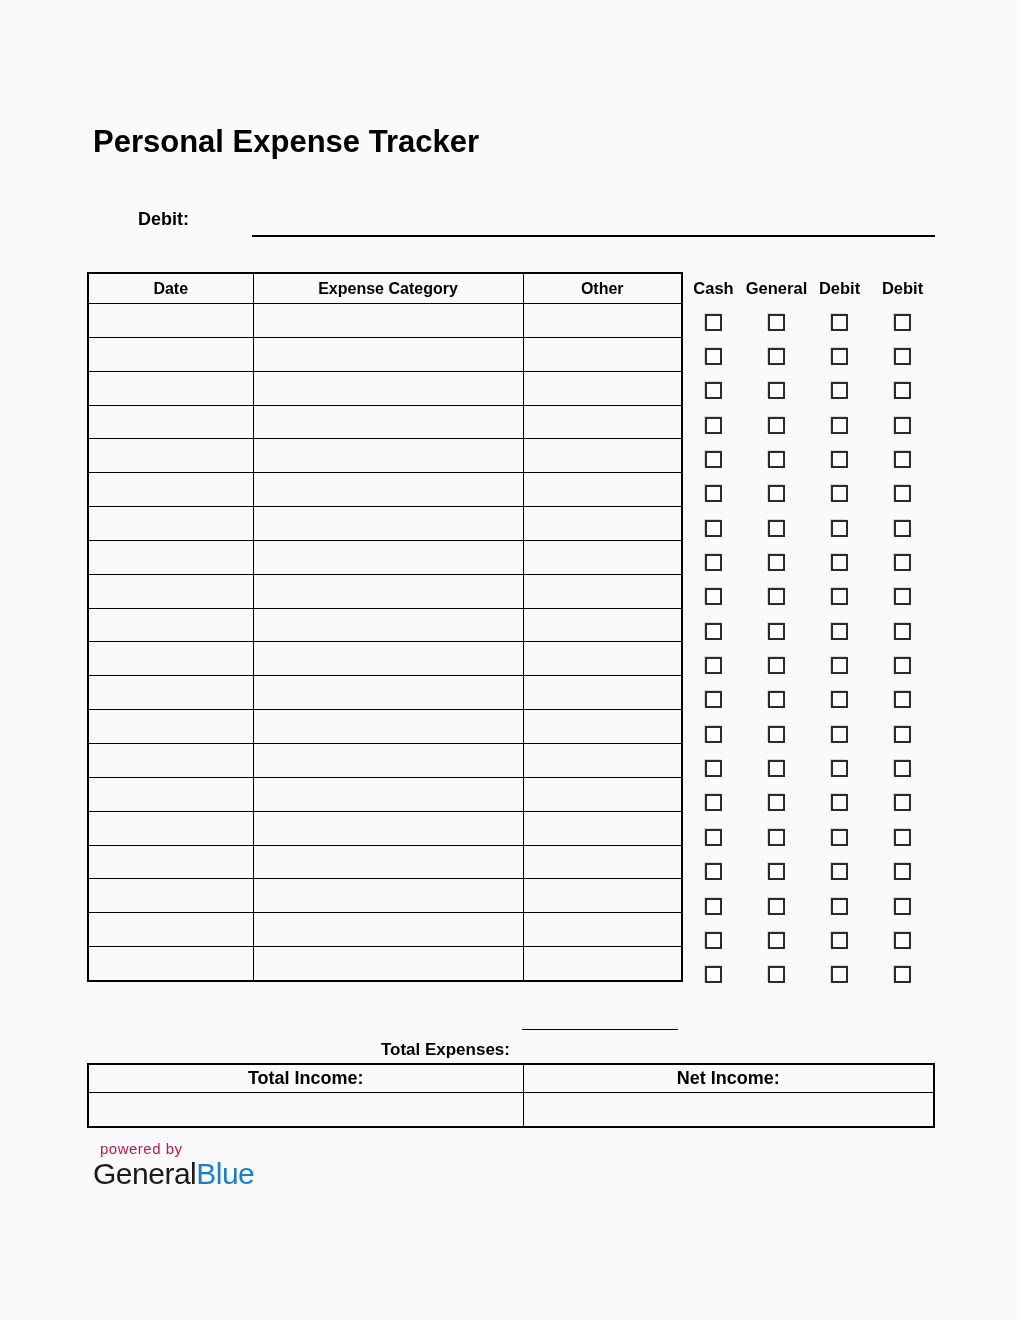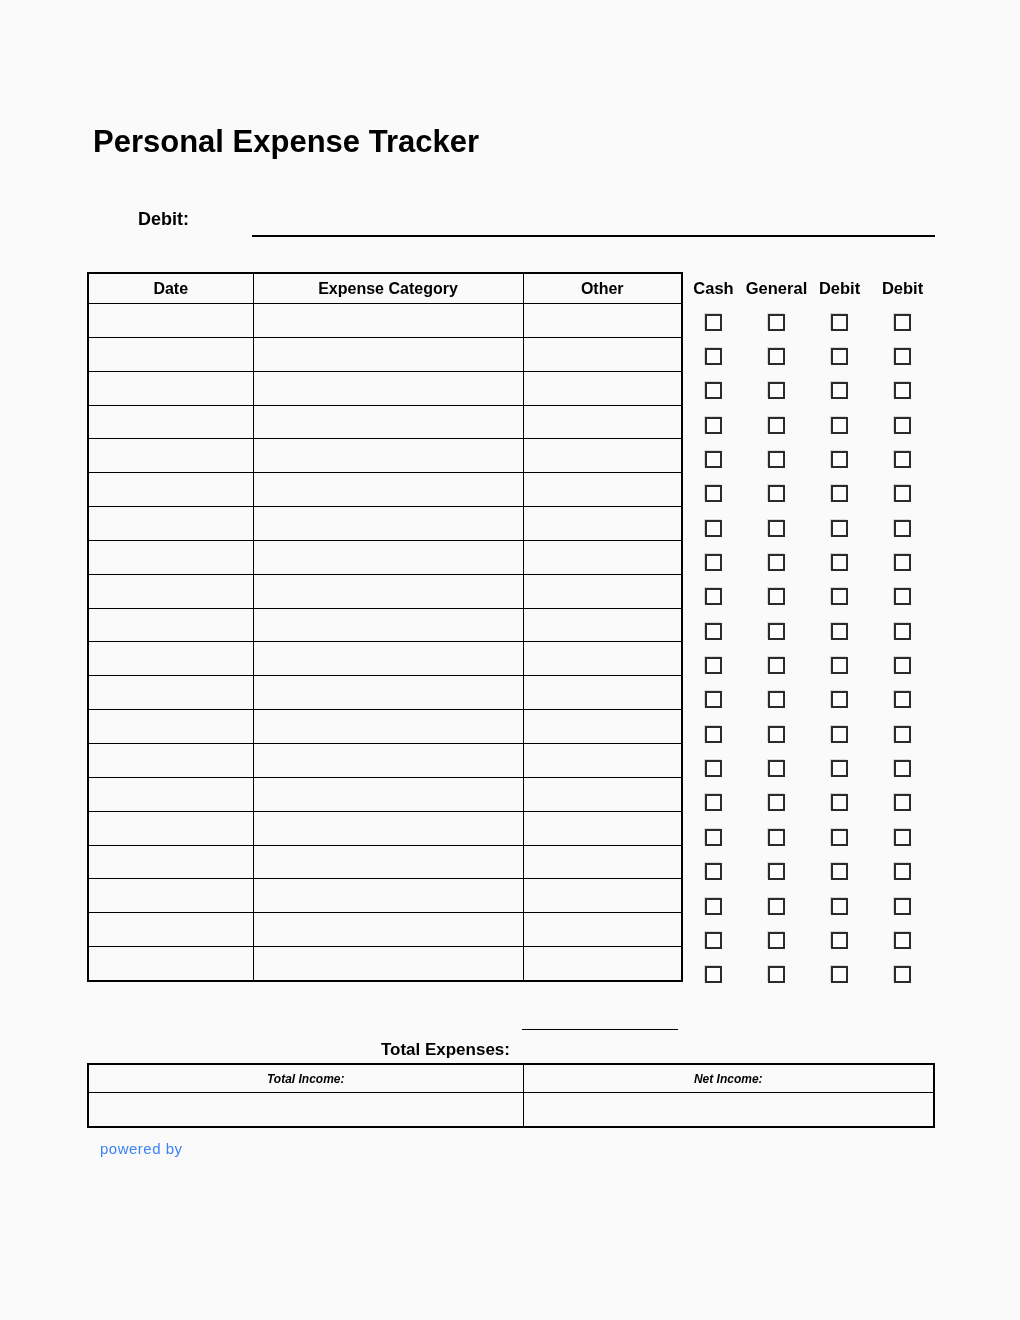--- a/index.html
+++ b/index.html
@@ -106,31 +106,30 @@
     border-collapse: collapse;
     table-layout: fixed;
     border: 2px solid #000;
   }
   table.income th, table.income td {
     border: 1.5px solid #000;
     padding: 0;
   }
   table.income th {
     height: 27px;
-    font-size: 12px;
+    font-size: 18px;
     font-weight: 700;
     vertical-align: middle;
-    font-style: italic;
   }
   table.income td { height: 33px; }
   .powered-by {
     position: absolute;
     left: 100px; top: 1140px;
     font-size: 15px;
-    color: #3b82f6;
+    color: #be185d;
     letter-spacing: 0.5px;
   }
   .brand {
     position: absolute;
     left: 93px; top: 1157px;
     font-size: 30px;
     font-weight: 400;
     letter-spacing: -0.5px;
   }
   .brand .general { color: #1a1a1a; }
@@ -526,14 +525,15 @@
     </thead>
     <tbody>
       <tr>
         <td></td>
         <td></td>
       </tr>
     </tbody>
   </table>
 
   <span class="powered-by">powered by</span>
+  <div class="brand"><span class="general">General</span><span class="blue">Blue</span></div>
 
 </div>
 
 </body></html>

